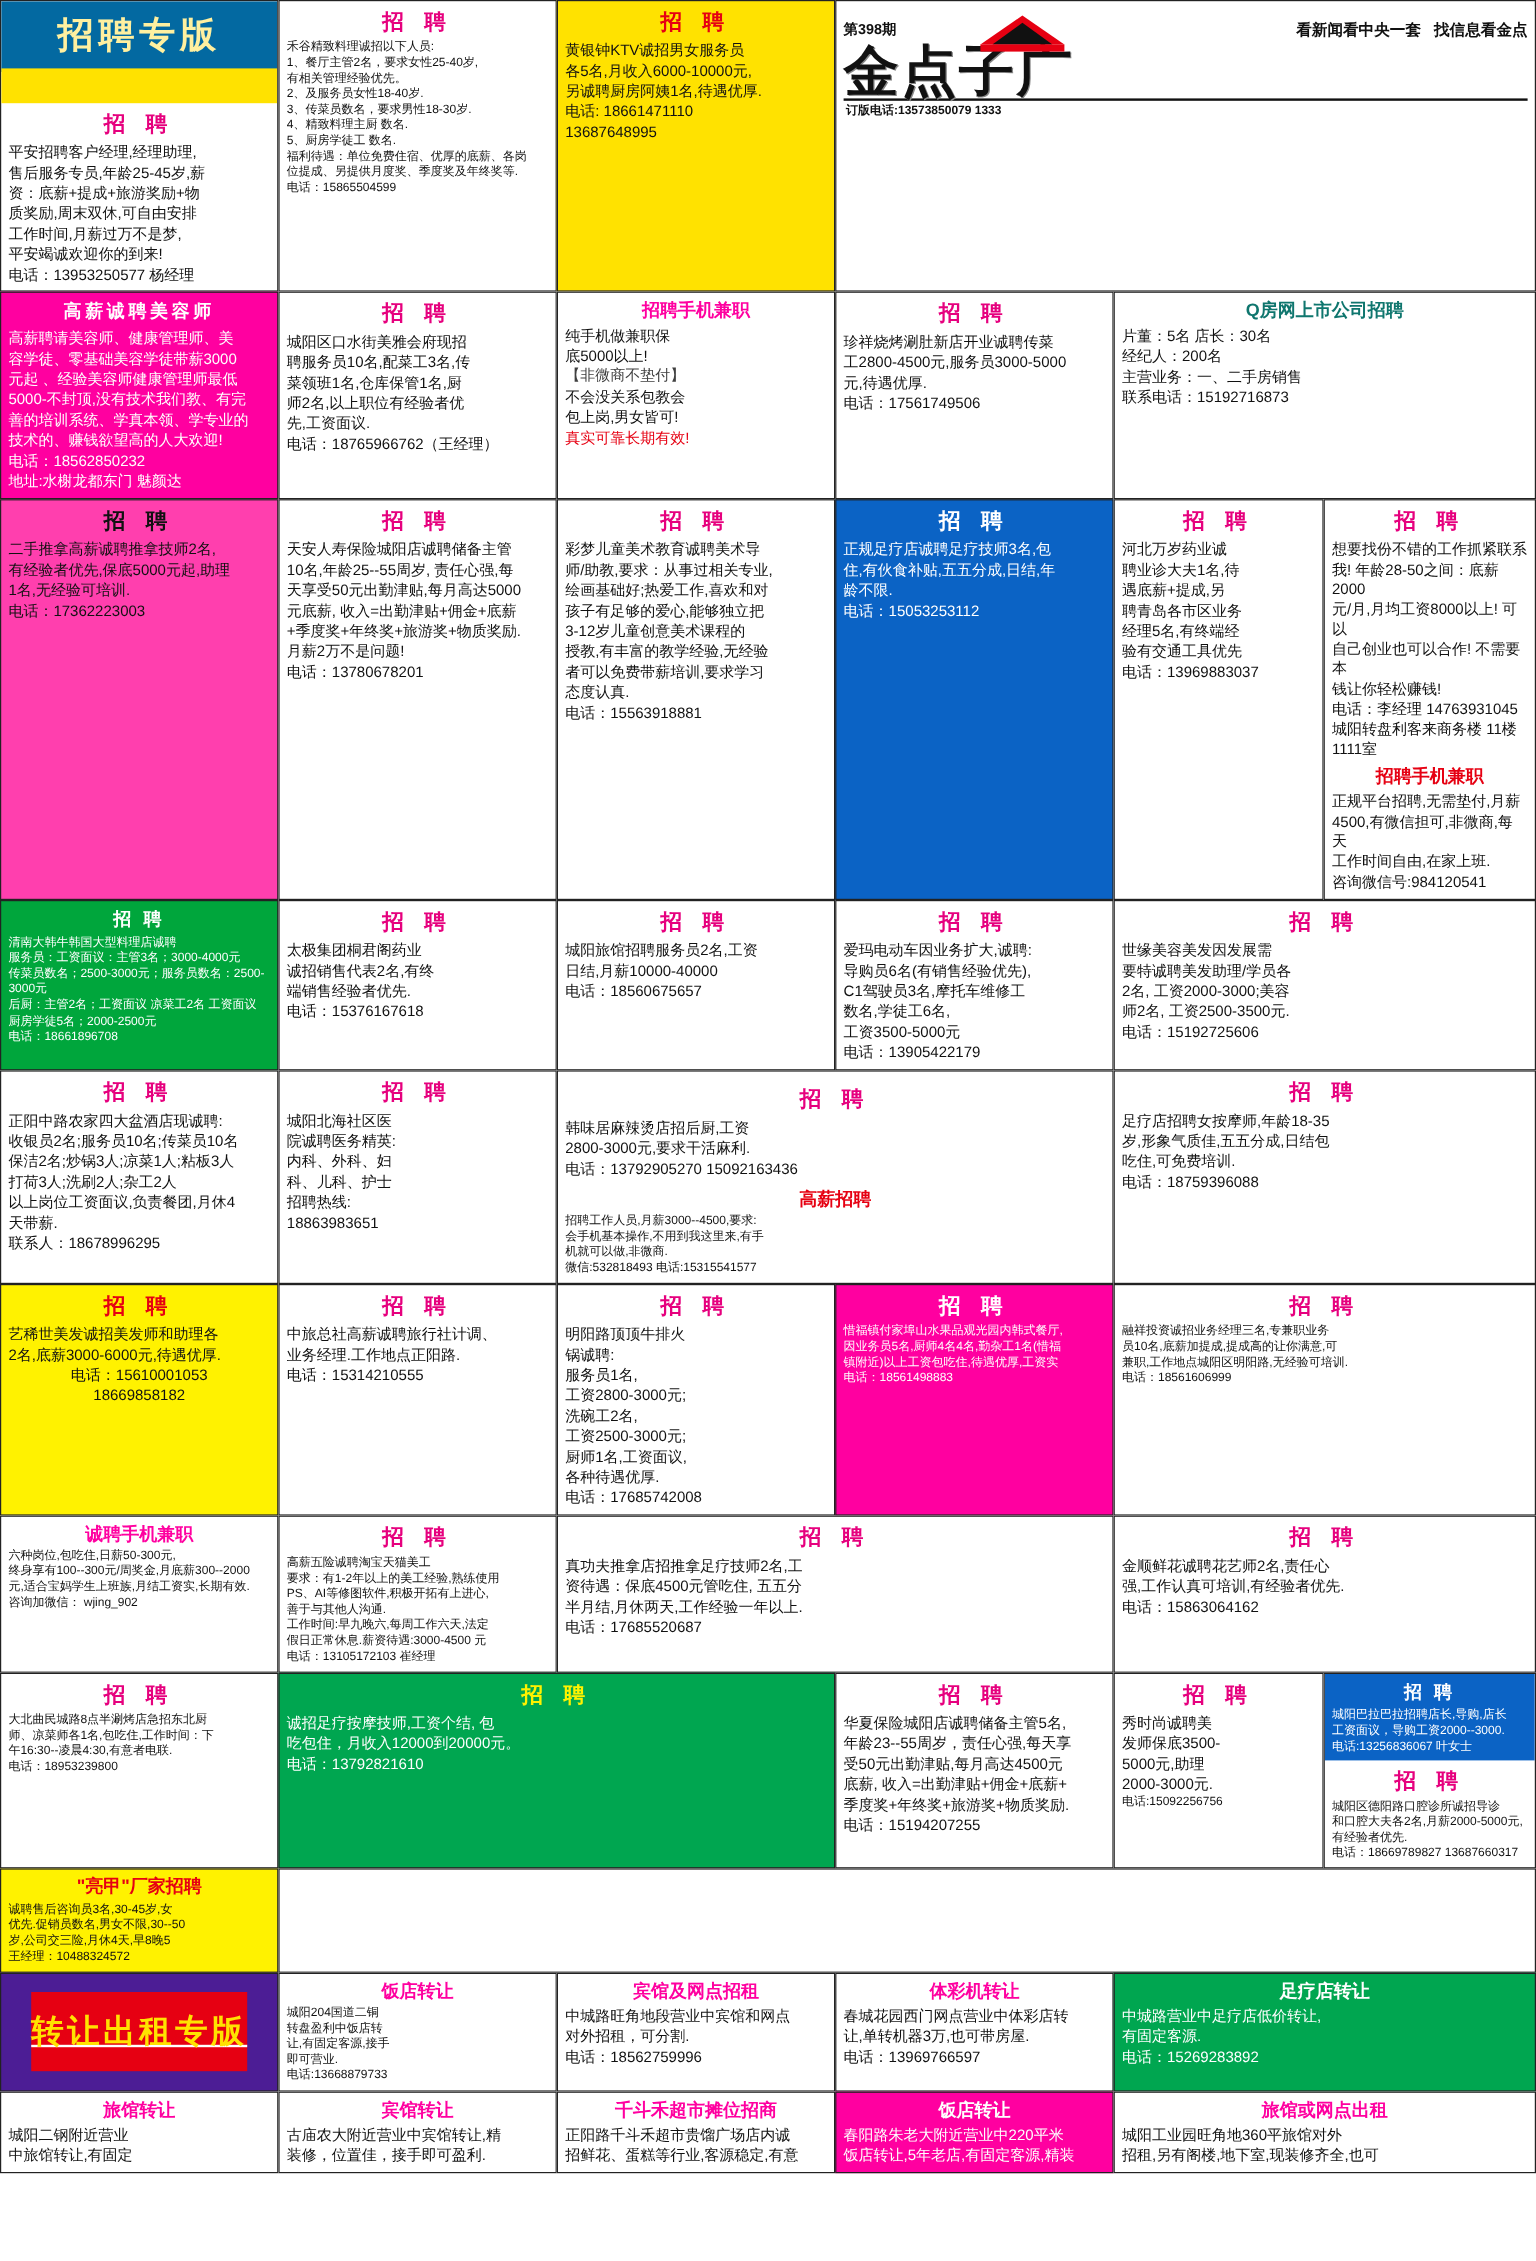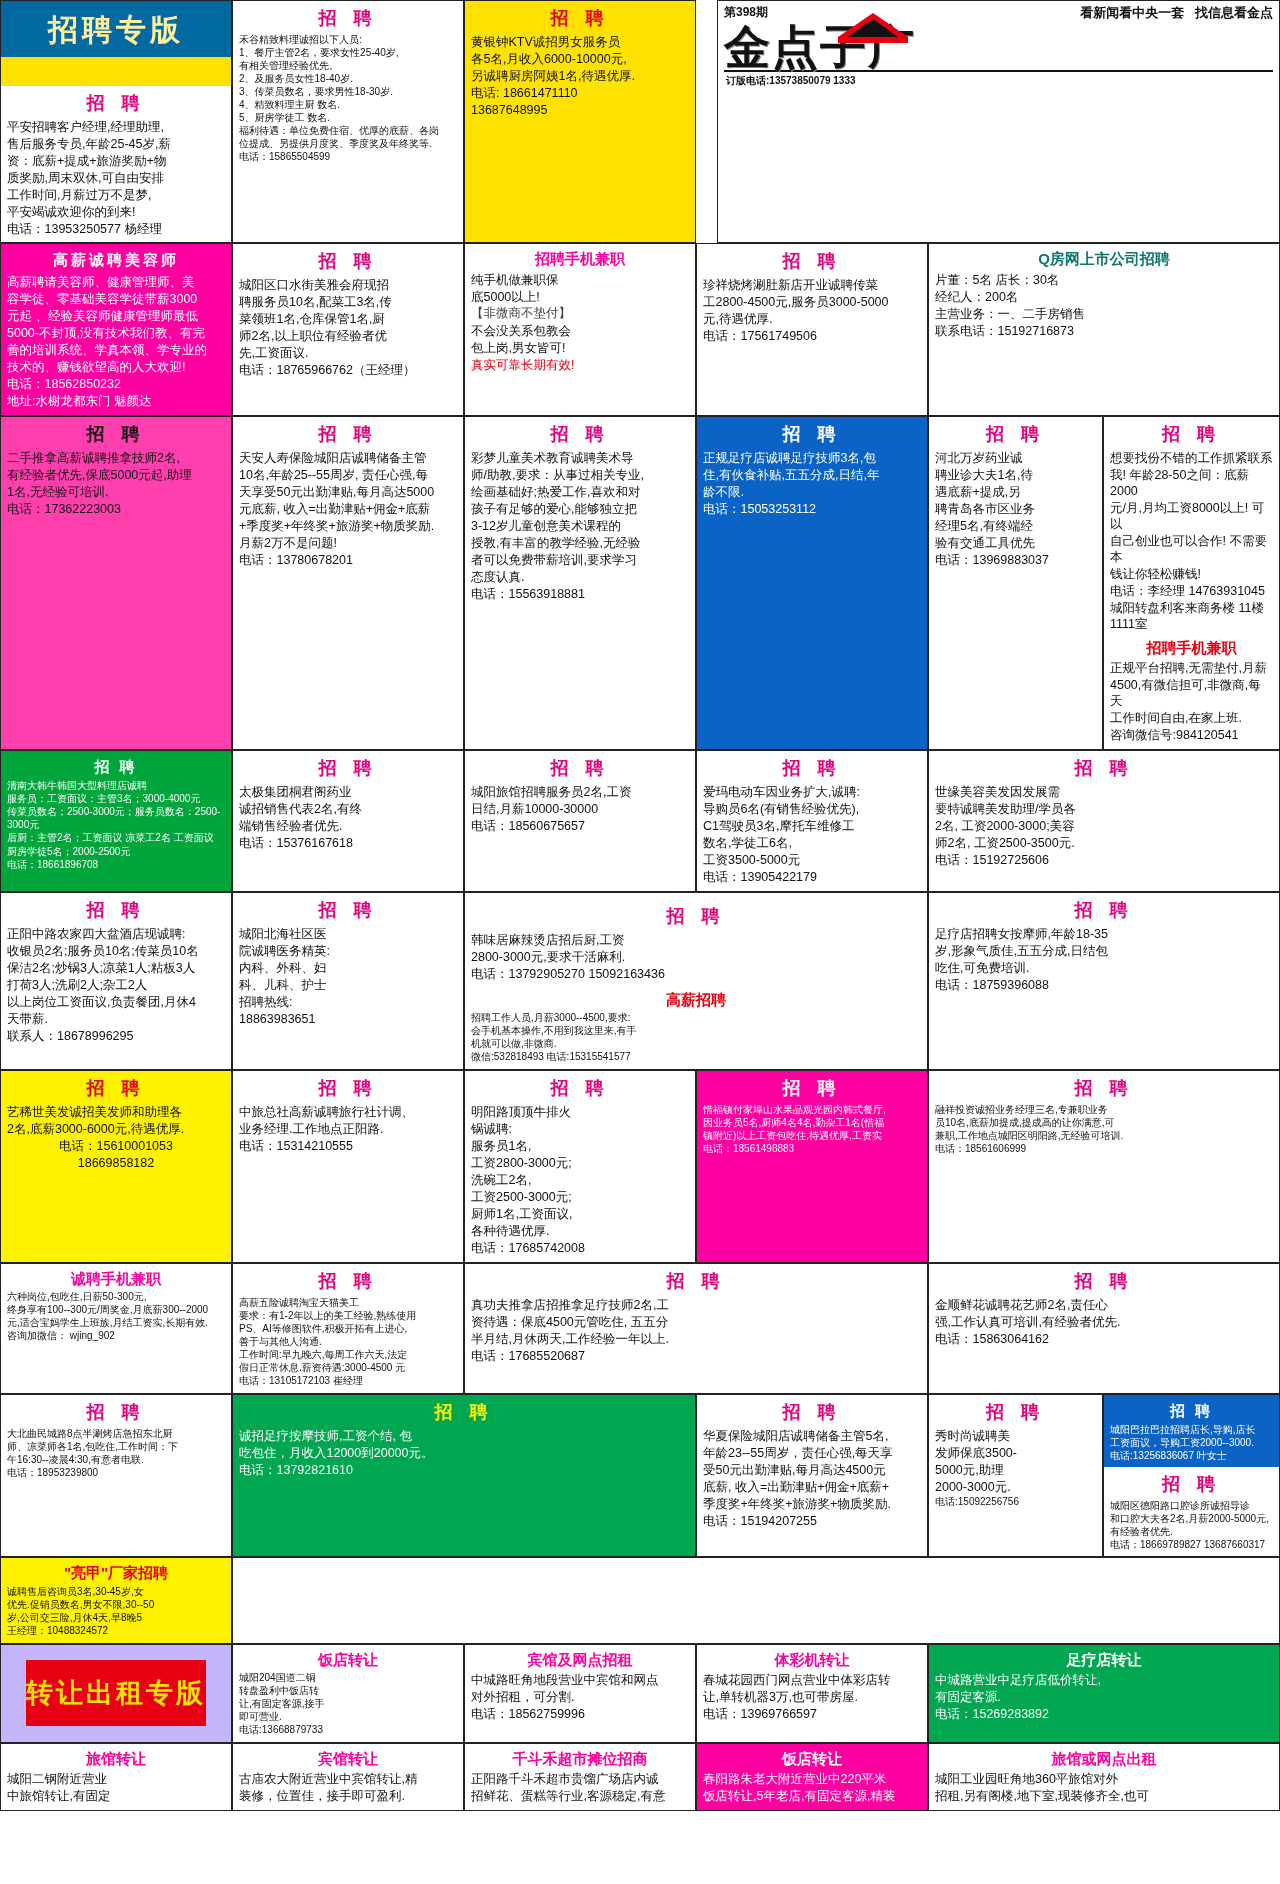--- a/index.html
+++ b/index.html
@@ -39,21 +39,21 @@
   .body p { margin:0 0 1px 0; }
   .phone { margin-top:2px; }
   .c-pink { background:#ff00a0; color:#fff; }
   .c-pinkish { background:#ff3fae; color:#111; }
   .c-yellow { background:#ffe200; }
   .c-yellow2 { background:#fff200; }
   .c-green { background:#00a63c; color:#fff; }
   .c-green2 { background:#00a650; color:#fff; }
   .c-blue { background:#0b63c5; color:#fff; }
   .c-white { background:#fff; }
-  .c-red { background:#c4b5fd; color:#fff; }
+  .c-red { background:#4c1d95; color:#fff;text-decoration:underline; }
   .tinytext { font-size:10px; line-height:1.2; }
   
   .masthead { position:relative; padding:0; }
   .mast-banner {
     background:#0369a1; color:#fff0a0; font-weight:bold;
     font-size:30px; text-align:center; letter-spacing:4px;
     padding:10px 0 8px 0;
     border-bottom:3px solid #ffe200;
   }
   .mast-yellow { background:#ffe200; height:26px; }
@@ -129,21 +129,21 @@
       <div class="ttl red">招 聘</div>
       <div class="body">
         <p>黄银钟KTV诚招男女服务员</p>
         <p>各5名,月收入6000-10000元,</p>
         <p>另诚聘厨房阿姨1名,待遇优厚.</p>
         <p class="phone">电话: 18661471110</p>
         <p>13687648995</p>
       </div>
     </div>
 
-    <div class="cell c-white masthead" style="grid-column: 4 / span 3; padding:4px 6px;margin-left:21px;">
+    <div class="cell c-white masthead" style="grid-column: 4 / span 3; padding:16px 6px;">
       <div class="logo-top">
         <span class="issue">第398期</span>
         <span style="font-size:13px;font-weight:bold;color:#111;">
           <span>看新闻看中央一套</span>
           &nbsp;
           <span>找信息看金点</span>
         </span>
       </div>
       <svg class="logo-roof" viewBox="0 0 74 40">
         <polygon points="37,2 72,26 2,26" fill="#e60012"></polygon>
@@ -318,21 +318,21 @@
         <p>诚招销售代表2名,有终</p>
         <p>端销售经验者优先.</p>
         <p class="phone">电话：15376167618</p>
       </div>
     </div>
 
     <div class="cell c-white">
       <div class="ttl">招 聘</div>
       <div class="body">
         <p>城阳旅馆招聘服务员2名,工资</p>
-        <p>日结,月薪10000-30000</p>
+        <p>日结,月薪10000-40000</p>
         <p class="phone">电话：18560675657</p>
       </div>
     </div>
 
     <div class="cell c-white">
       <div class="ttl">招 聘</div>
       <div class="body">
         <p>爱玛电动车因业务扩大,诚聘:</p>
         <p>导购员6名(有销售经验优先),</p>
         <p>C1驾驶员3名,摩托车维修工</p>

